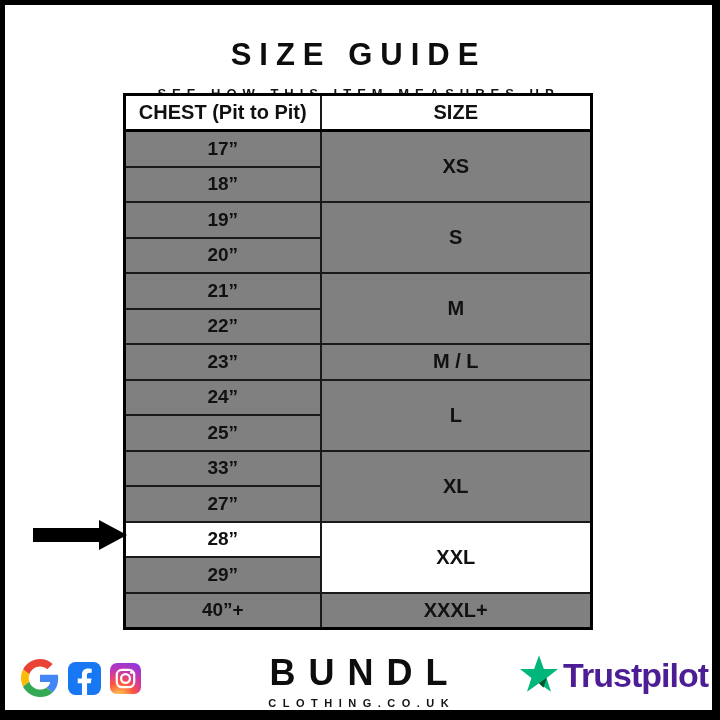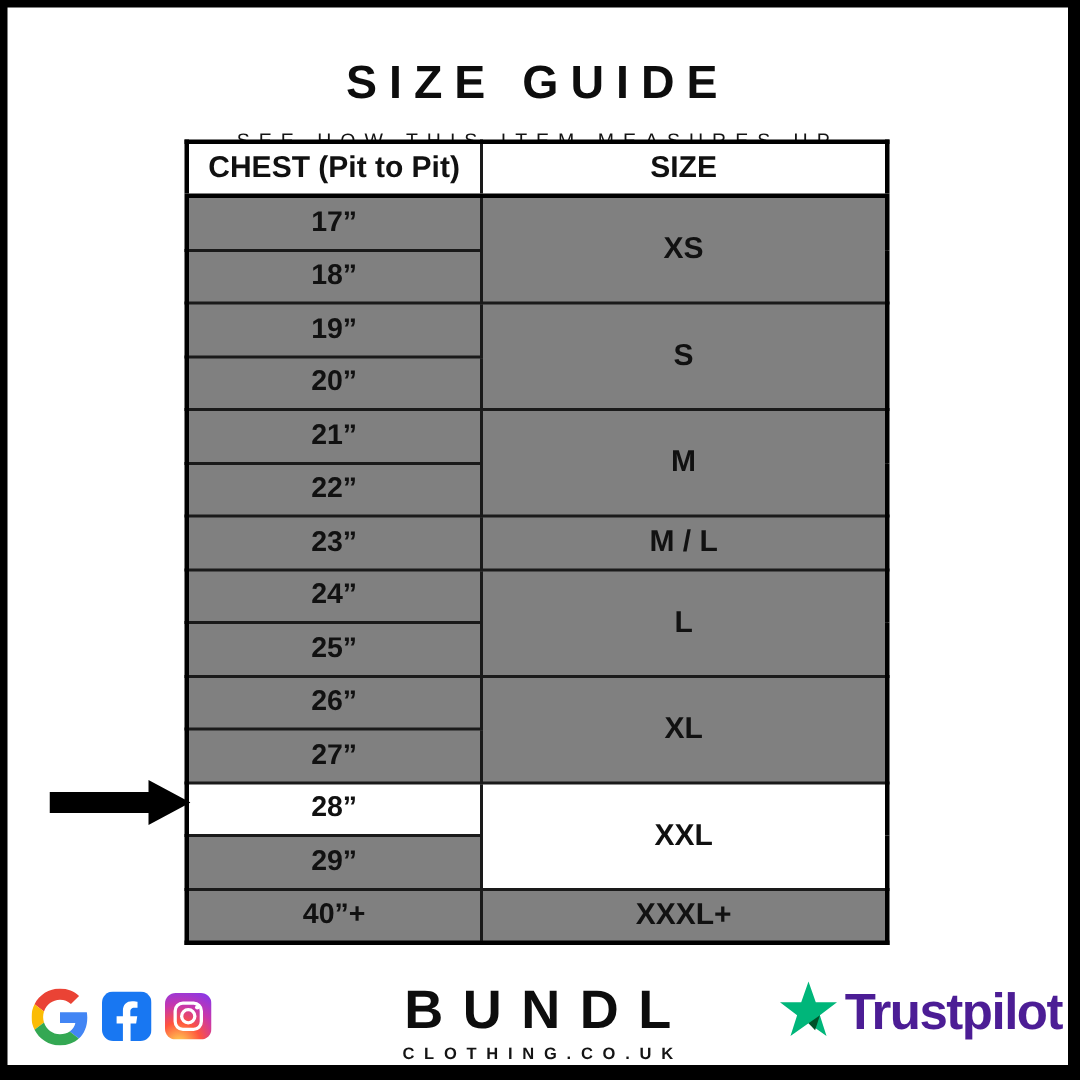--- a/index.html
+++ b/index.html
@@ -20,21 +20,21 @@
     text-align:center;
     font-size:31px;
     font-weight:bold;
     letter-spacing:8px;
     color:#0d0d0d;
   }
   .page-subtitle {
     margin-top:13px;
     text-align:center;
     font-size:13px;
-    font-weight:normal;
+    font-weight:bold;
     letter-spacing:6px;
     color:#141414;
   }
   
   .table-wrap { position:absolute; left:118px; top:88px;border-radius:30px; }
   table.size-table {
     border-collapse:collapse;
     border:3px solid #000;
     table-layout:fixed;
     width:467px;
@@ -135,21 +135,21 @@
       <td class="size">M / L</td>
     </tr>
     <tr>
       <td class="chest">24”</td>
       <td class="size" rowspan="2">L</td>
     </tr>
     <tr>
       <td class="chest thin">25”</td>
     </tr>
     <tr>
-      <td class="chest">26”</td>
+      <td class="chest">33”</td>
       <td class="size" rowspan="2">XL</td>
     </tr>
     <tr>
       <td class="chest thin">27”</td>
     </tr>
     <tr>
       <td class="chest hl">28”</td>
       <td class="size hl" rowspan="2">XXL</td>
     </tr>
     <tr>

